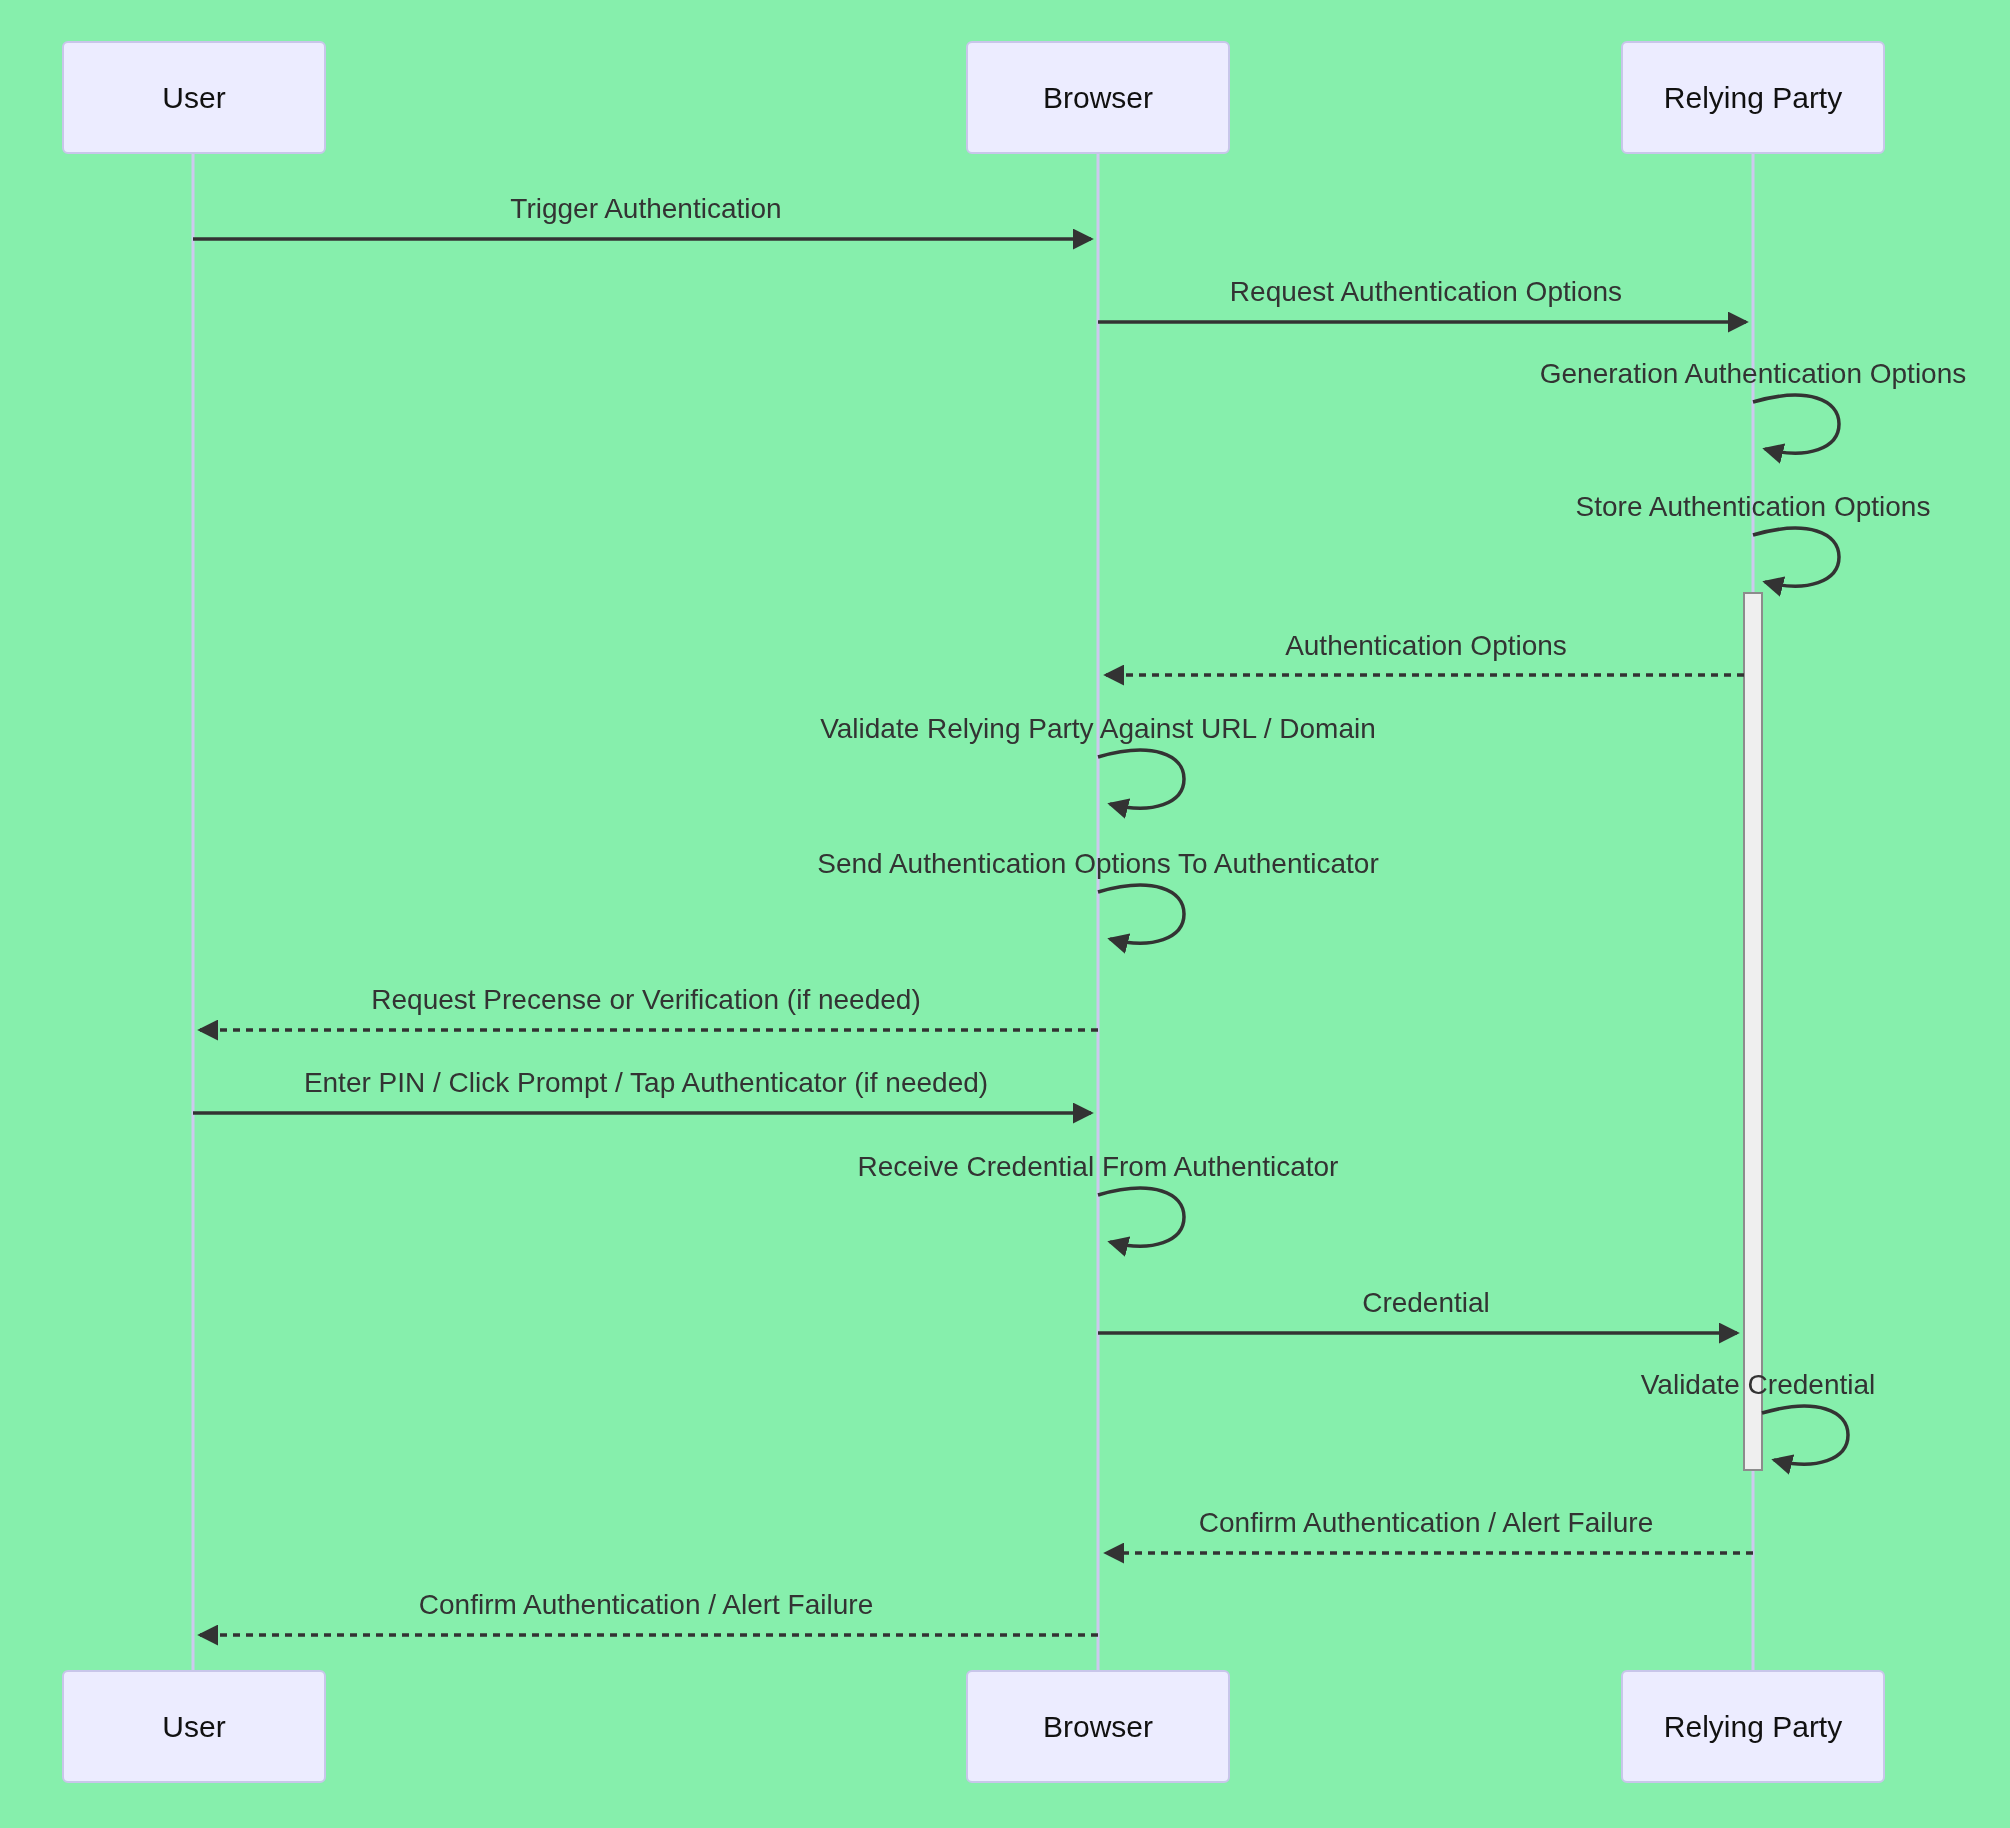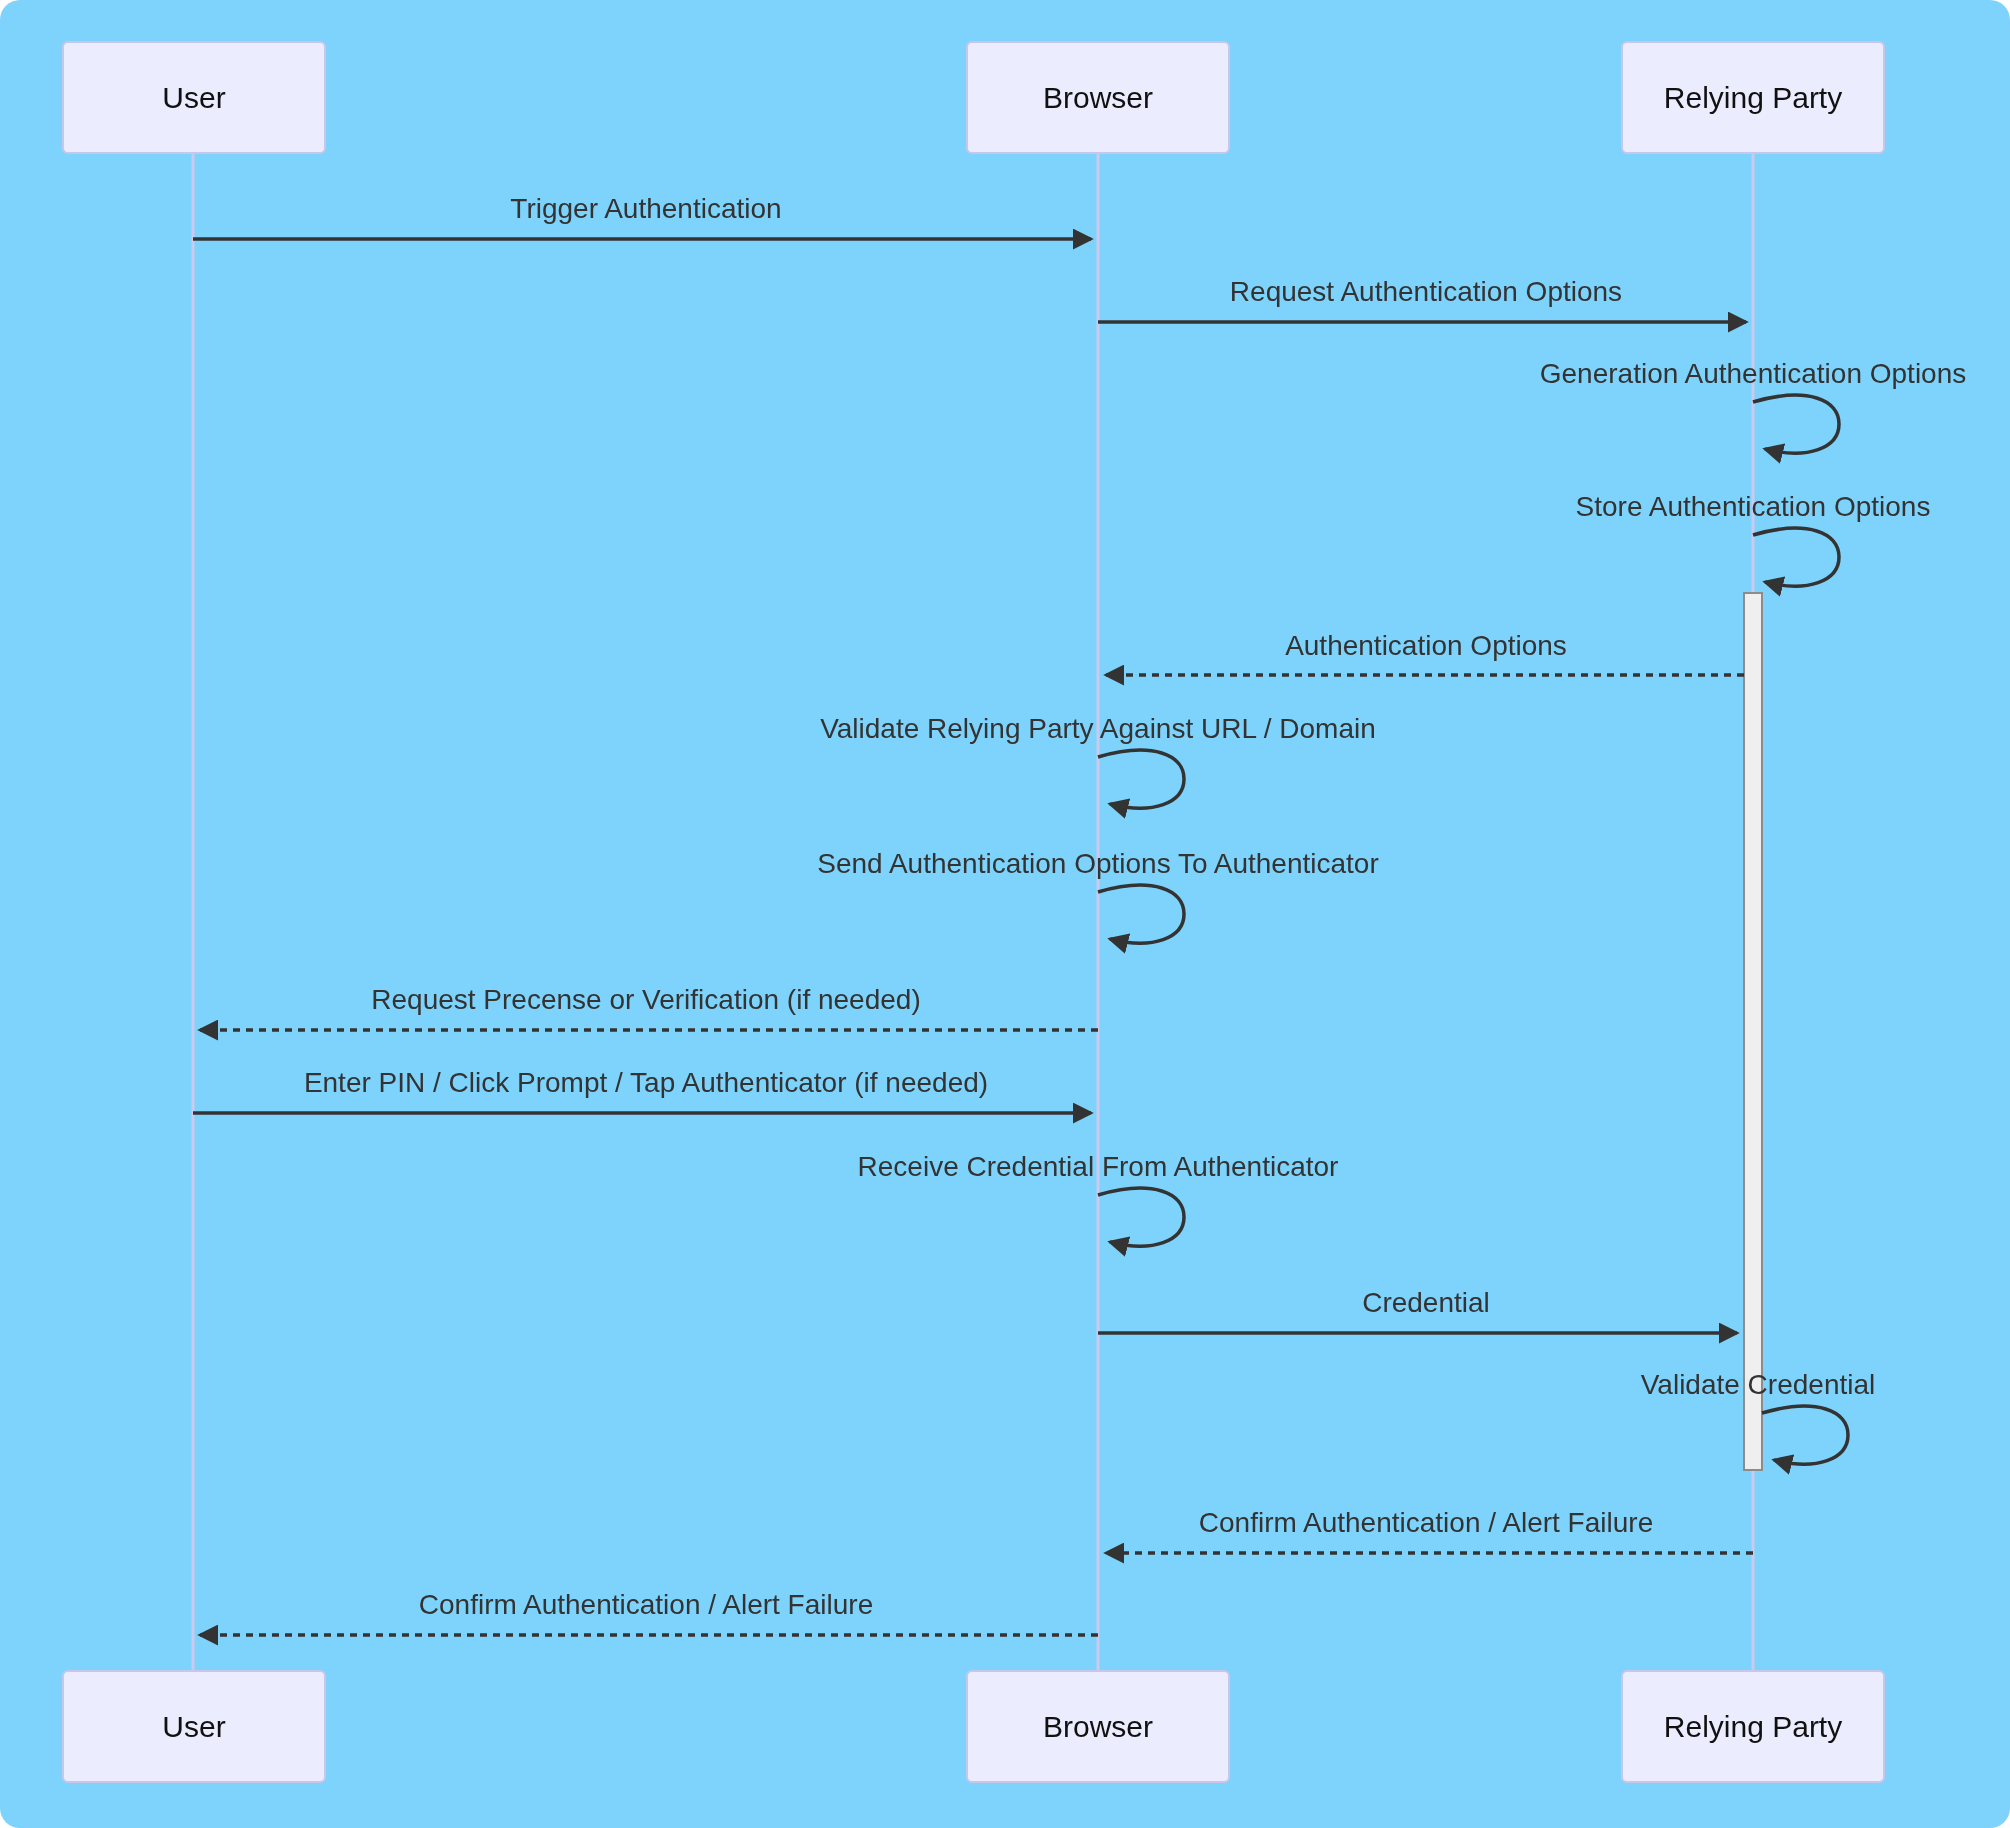--- a/index.html
+++ b/index.html
@@ -1,22 +1,21 @@
 <!DOCTYPE html>
 <html><head>
 <meta charset="utf-8">
 <style>
   html, body { margin: 0; padding: 0; background: #ffffff; }
   #canvas {
     position: relative;
     width: 2010px;
     height: 1828px;
-    background: #7dd3fc;
+    background: #86efac;
     font-family: "Liberation Sans", "DejaVu Sans", sans-serif;
-    border-radius: 20px;
   }
   svg { position: absolute; top: 0; left: 0; }
   .actor-box { fill: #ECECFF; stroke: #C8C6EA; stroke-width: 2; }
   .actor-label { fill: #111111; font-size: 30px; text-anchor: middle; }
   .lifeline { stroke: #CDC9EE; stroke-width: 3; }
   .msg-label { fill: #333333; font-size: 28px; text-anchor: middle; }
   .msg-line { stroke: #333333; stroke-width: 3.5; fill: none; }
   .msg-dashed { stroke-dasharray: 7 6; }
   .activation { fill: #EFEFEF; stroke: #8C8C8C; stroke-width: 2; }
 </style>

